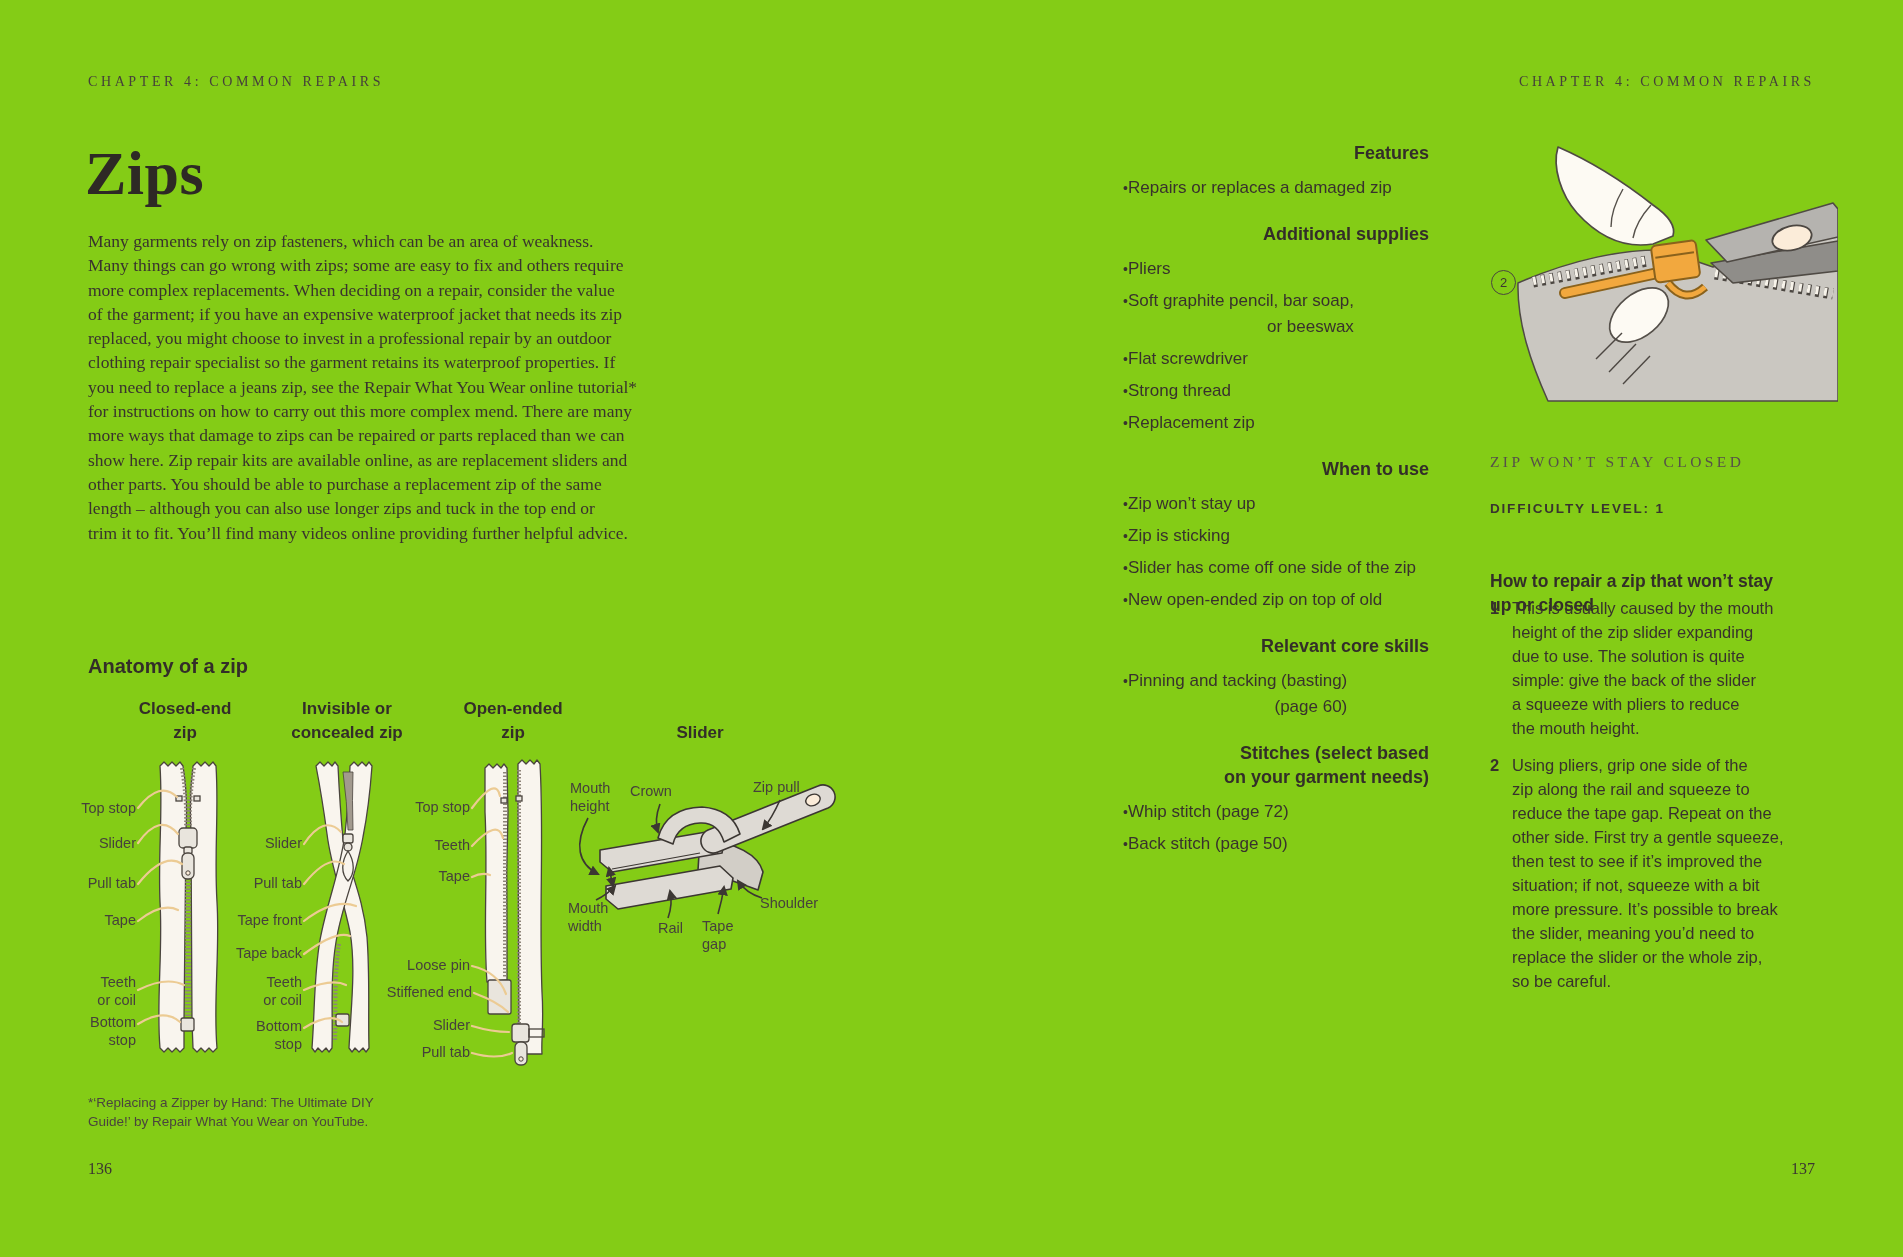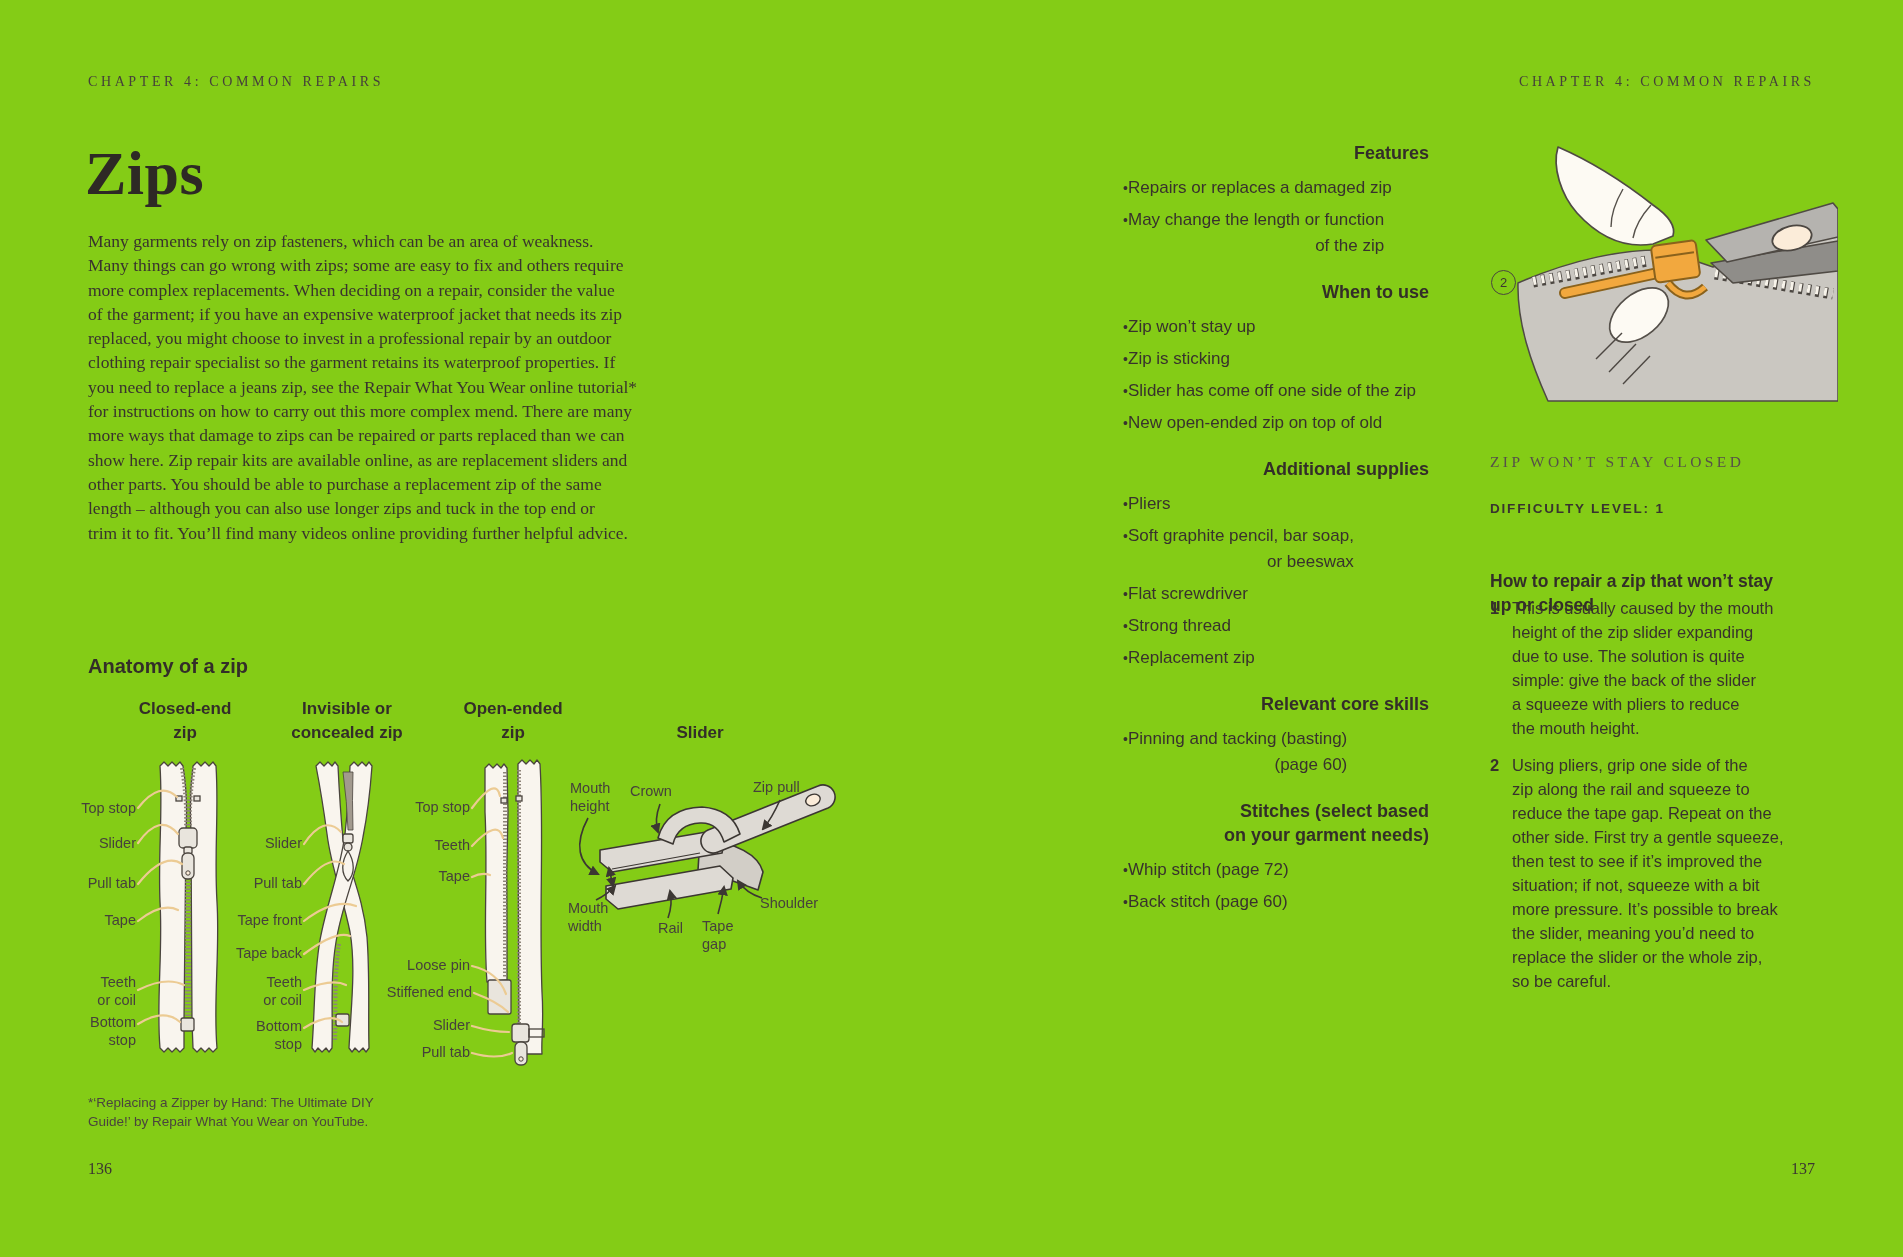--- a/index.html
+++ b/index.html
@@ -241,42 +241,20 @@
   <div class="abs chapter-header" style="right:88px; top:74px;">CHAPTER 4: COMMON REPAIRS</div>
 
   <div class="abs col1" style="left:1099px; top:141px;text-align:right;">
 
     <div class="sec">
       <h3 class="sec-heading">Features</h3>
       <ul class="blist">
         <li>
             <span class="pre">Repairs or replaces a damaged zip</span>
           </li>
-        <li>
-            <span class="pre">May change the length or function
-of the zip</span>
-          </li>
-      </ul>
-    </div>
-
-    <div class="sec">
-      <h3 class="sec-heading">When to use</h3>
-      <ul class="blist">
-        <li>
-            <span class="pre">Zip won’t stay up</span>
-          </li>
-        <li>
-            <span class="pre">Zip is sticking</span>
-          </li>
-        <li>
-            <span class="pre">Slider has come off one side of the zip</span>
-          </li>
-        <li>
-            <span class="pre">New open-ended zip on top of old</span>
-          </li>
       </ul>
     </div>
 
     <div class="sec">
       <h3 class="sec-heading">Additional supplies</h3>
       <ul class="blist">
         <li>
             <span class="pre">Pliers</span>
           </li>
         <li>
@@ -289,38 +267,56 @@
         <li>
             <span class="pre">Strong thread</span>
           </li>
         <li>
             <span class="pre">Replacement zip</span>
           </li>
       </ul>
     </div>
 
     <div class="sec">
+      <h3 class="sec-heading">When to use</h3>
+      <ul class="blist">
+        <li>
+            <span class="pre">Zip won’t stay up</span>
+          </li>
+        <li>
+            <span class="pre">Zip is sticking</span>
+          </li>
+        <li>
+            <span class="pre">Slider has come off one side of the zip</span>
+          </li>
+        <li>
+            <span class="pre">New open-ended zip on top of old</span>
+          </li>
+      </ul>
+    </div>
+
+    <div class="sec">
       <h3 class="sec-heading">Relevant core skills</h3>
       <ul class="blist">
         <li>
             <span class="pre">Pinning and tacking (basting)
 (page 60)</span>
           </li>
       </ul>
     </div>
 
     <div class="sec">
       <h3 class="sec-heading pre">Stitches (select based
 on your garment needs)</h3>
       <ul class="blist">
         <li>
             <span class="pre">Whip stitch (page 72)</span>
           </li>
         <li>
-            <span class="pre">Back stitch (page 60)</span>
+            <span class="pre">Back stitch (page 50)</span>
           </li>
       </ul>
     </div>
   </div>
 
   <div class="abs fig-circle" style="left:1491px; top:270px;">
     <span>2</span>
   </div>
 
   <svg class="abs" style="left:1503px; top:143px;" width="335" height="268" viewBox="0 0 335 268">

